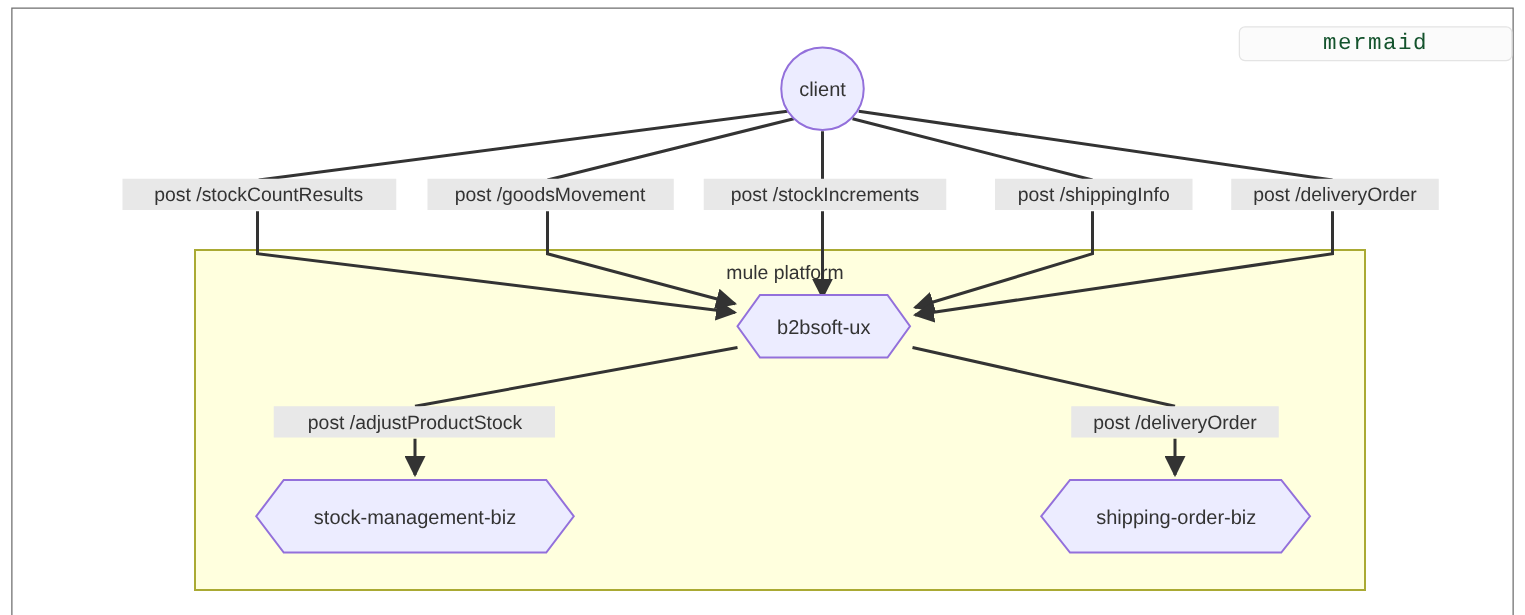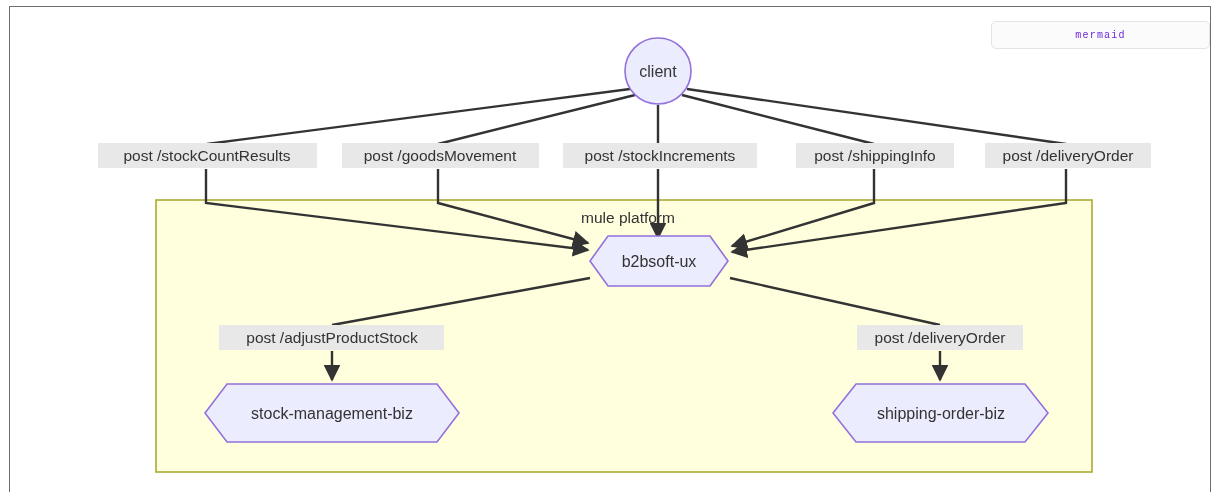--- a/index.html
+++ b/index.html
@@ -32,23 +32,23 @@
     width: 219px;
     height: 28px;
     background: #fbfbfb;
     border: 1px solid #e4e4e4;
     border-radius: 5px;
     box-sizing: border-box;
     display: flex;
     align-items: center;
     justify-content: center;
     font-family: "Liberation Mono", monospace;
-    font-size: 10px;
+    font-size: 18px;
     letter-spacing: 1.2px;
-    color: #6d28d9;
+    color: #14532d;
   }
   #diagram-svg {
     position: absolute;
     left: 0;
     top: 0;
   }
   .node-label {
     font-family: "Liberation Sans", sans-serif;
     font-size: 16px;
     fill: #333333;

